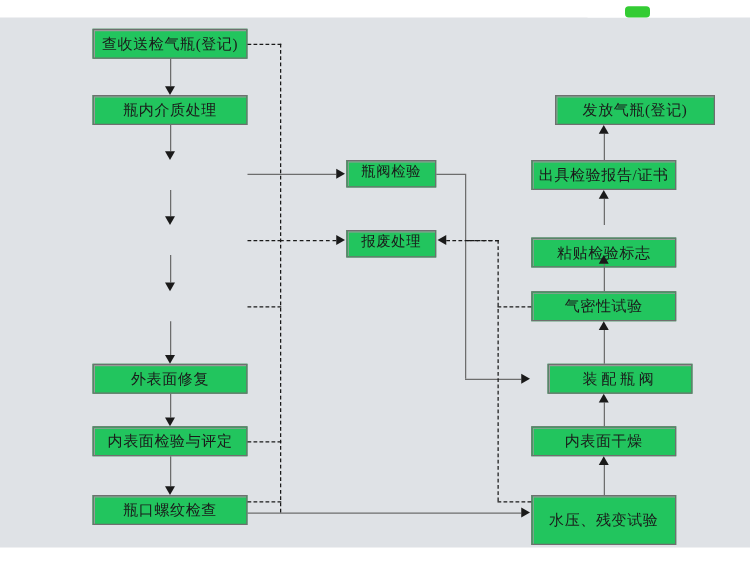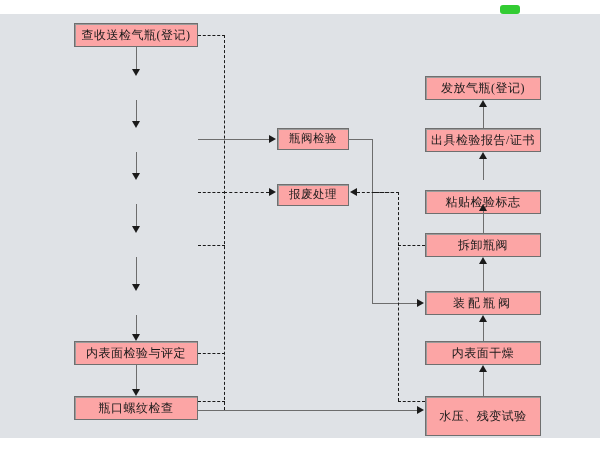--- a/index.html
+++ b/index.html
@@ -29,21 +29,21 @@
   }
   .wm-fade{
     position:absolute;
     left:470px;top:0px;
     width:90px;height:14px;
     background:#ffffff;
   }
   .node{
     position:absolute;
     box-sizing:border-box;
-    background:#fca5a5;
+    background:#22c55e;
     border:1px solid #6f6f6f;
     box-shadow:1px 1px 0 #9a9a9a inset;
     display:flex;
     align-items:center;
     justify-content:center;
     font-size:12px;
     color:#1a1a1a;
     letter-spacing:0.5px;
     white-space:nowrap;
     line-height:1;
@@ -95,42 +95,44 @@
 <body>
 
 <div id="canvas">
 
   <div id="board"></div>
   <div class="wm-fade"></div>
   <div class="wm"></div>
 
   <div class="node" style="left:74px;top:23px;width:124px;height:24px;">查收送检气瓶(登记)</div>
 
-
-
-
-
+  <div class="node" style="left:74px;top:76px;width:124px;height:24px;">瓶内介质处理</div>
+
+
+
+
+  <div class="node" style="left:74px;top:291px;width:124px;height:24px;">外表面修复</div>
 
   <div class="node" style="left:74px;top:341px;width:124px;height:24px;">内表面检验与评定</div>
 
   <div class="node" style="left:74px;top:396px;width:124px;height:24px;">瓶口螺纹检查</div>
 
   <div class="node" style="left:277px;top:128px;width:72px;height:22px;font-size:11.5px;">瓶阀检验</div>
 
   <div class="node" style="left:277px;top:184px;width:72px;height:22px;font-size:11.5px;">报废处理</div>
 
-  <div class="node" style="left:425px;top:76px;width:116px;height:24px;">发放气瓶(登记)</div>
+  <div class="node" style="left:444px;top:76px;width:128px;height:24px;">发放气瓶(登记)</div>
 
   <div class="node" style="left:425px;top:128px;width:116px;height:24px;">出具检验报告/证书</div>
 
   <div class="node" style="left:425px;top:180px;width:116px;height:24px;margin-top:10px;">粘贴检验标志</div>
 
-  <div class="node" style="left:425px;top:233px;width:116px;height:24px;">拆卸瓶阀</div>
-
-  <div class="node sp" style="left:425px;top:291px;width:116px;height:24px;text-align:right;">装配瓶阀</div>
+  <div class="node" style="left:425px;top:233px;width:116px;height:24px;">气密性试验</div>
+
+  <div class="node sp" style="left:438px;top:291px;width:116px;height:24px;text-align:right;">装配瓶阀</div>
 
   <div class="node" style="left:425px;top:341px;width:116px;height:24px;font-family:Liberation Serif, serif;">内表面干燥</div>
 
   <div class="node" style="left:425px;top:396px;width:116px;height:40px;">水压、残变试验</div>
 
   <div class="ln v" style="left:136px;top:47px;height:22px;"></div>
   <div class="ar down" style="left:132px;top:69px;"></div>
 
   <div class="ln v" style="left:136px;top:100px;height:21px;"></div>
   <div class="ar down" style="left:132px;top:121px;"></div>

